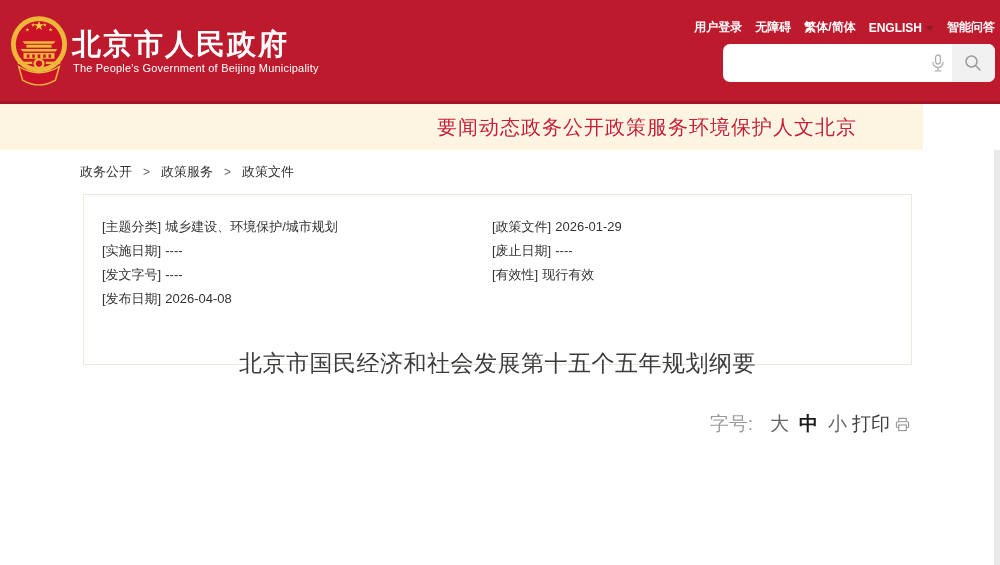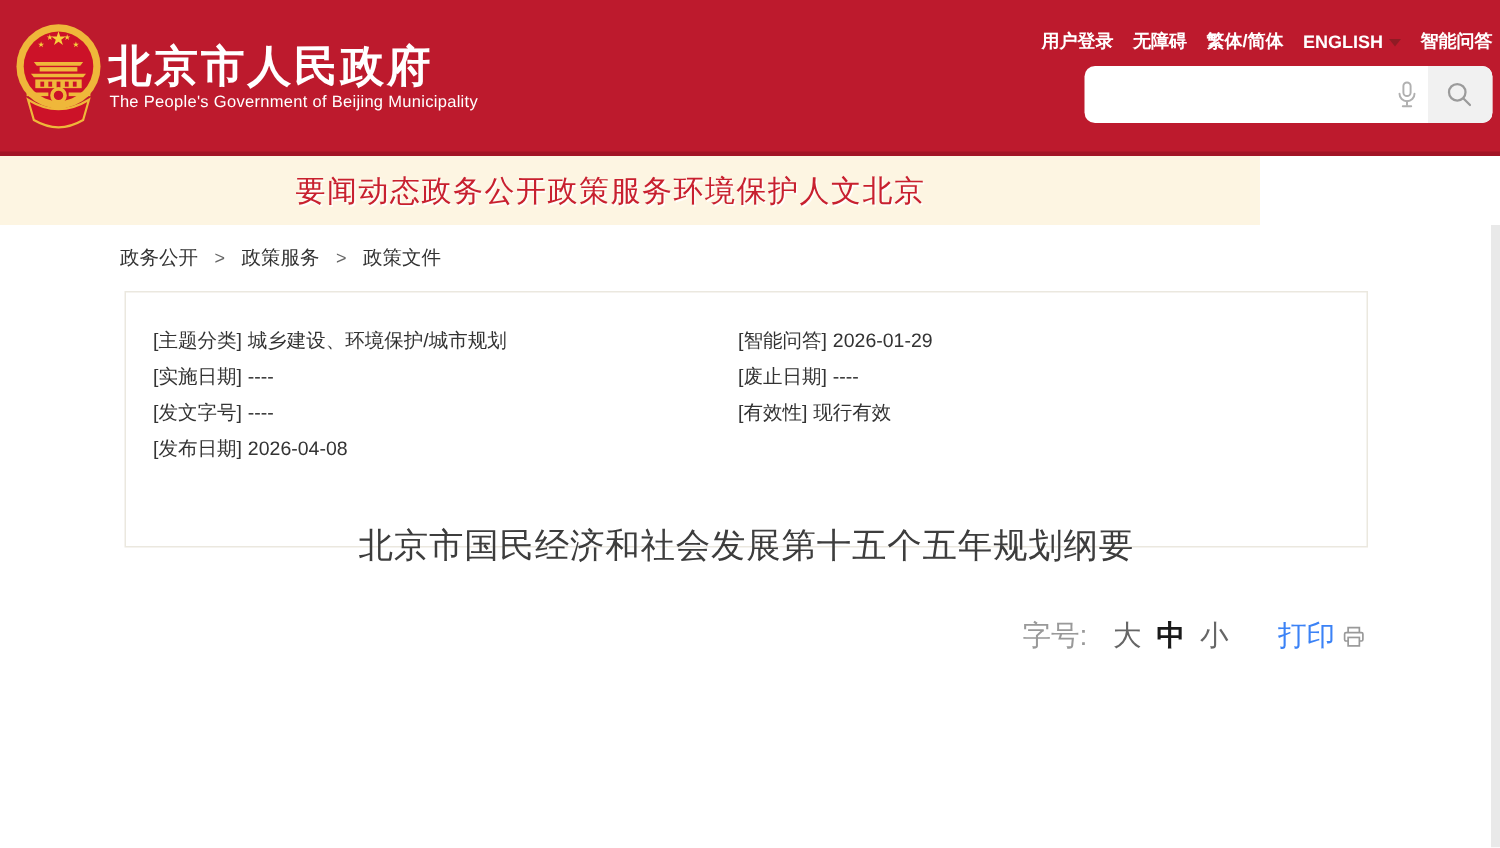--- a/index.html
+++ b/index.html
@@ -40,22 +40,22 @@
     flex:1; border:none; outline:none; font-size:14px; padding:0 10px;
     font-family:"Liberation Sans","DejaVu Sans",sans-serif; color:#333; background:transparent;
   }
   .mic-wrap { width:30px; display:flex; align-items:center; justify-content:center; cursor:pointer; }
   .search-btn {
     width:47px; background:#f1f1f1; display:flex; align-items:center; justify-content:center; cursor:pointer;
   }
 
   
   .nav {
-    position:absolute; top:104px; left:0; width:840px; height:46px;
-    background:#fdf5e2; display:flex; align-items:center; justify-content:center;
+    position:absolute; top:104px; left:0; width:923px; height:46px;
+    background:#fdf5e2; display:flex; align-items:center; justify-content:flex-end;
     padding:0 66px 0 40px;
   }
   .nav-item {
     color:#c8202f; font-size:20px; letter-spacing:1px; cursor:pointer;
     text-shadow:1px 1px 0 rgba(255,255,255,.9); white-space:nowrap;
   }
 
   
   .breadcrumb {
     position:absolute; top:163px; left:80px; display:flex; align-items:center;
@@ -80,21 +80,21 @@
     position:absolute; top:348px; left:83px; width:829px; text-align:center;
     font-size:23px; color:#3d3d3d; letter-spacing:.5px; white-space:nowrap;
   }
   .toolbar {
     position:absolute; top:411px; right:90px; display:flex; align-items:center;
     font-size:19px; color:#999;
   }
   .fs-label { margin-right:12px; }
   .fs-size { color:#666; cursor:pointer; margin:0 5px; }
   .fs-size.active { color:#1a1a1a; font-weight:bold; }
-  .print-group { margin-left:28px; display:flex; align-items:center; gap:5px; color:#3b82f6; cursor:pointer; }
+  .print-group { display:flex; align-items:center; gap:5px; color:#404040; cursor:pointer; }
 
   
   .scroll-track {
     position:absolute; right:0; top:150px; width:6px; height:415px; background:#e9e9e9;
   }
 </style>
 </head>
 <body>
 
 <div class="header">
@@ -187,21 +187,21 @@
     </div>
     <div class="meta-row">
       <span>[发文字号]</span><span class="meta-value">----</span>
     </div>
     <div class="meta-row">
       <span>[发布日期]</span><span class="meta-value">2026-04-08</span>
     </div>
   </div>
   <div class="meta-col meta-col-right">
     <div class="meta-row">
-      <span>[智能问答]</span><span class="meta-value">2026-01-29</span>
+      <span>[政策文件]</span><span class="meta-value">2026-01-29</span>
     </div>
     <div class="meta-row">
       <span>[废止日期]</span><span class="meta-value">----</span>
     </div>
     <div class="meta-row">
       <span>[有效性]</span><span class="meta-value">现行有效</span>
     </div>
   </div>
 </div>
 

